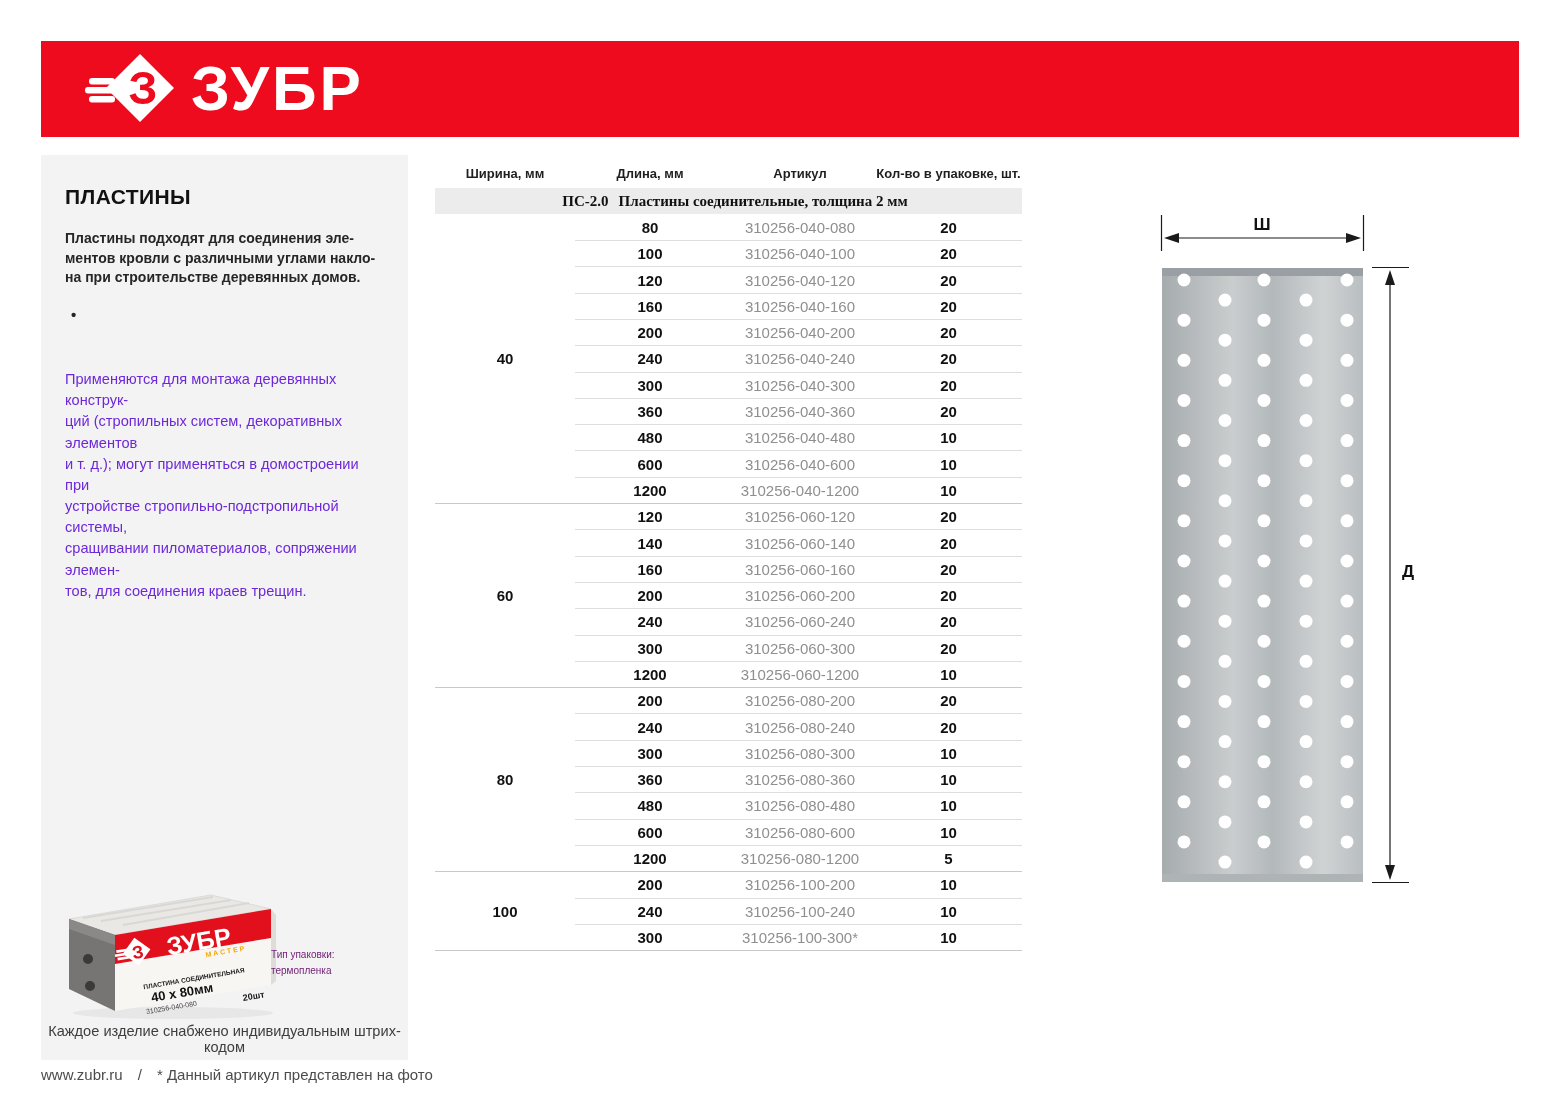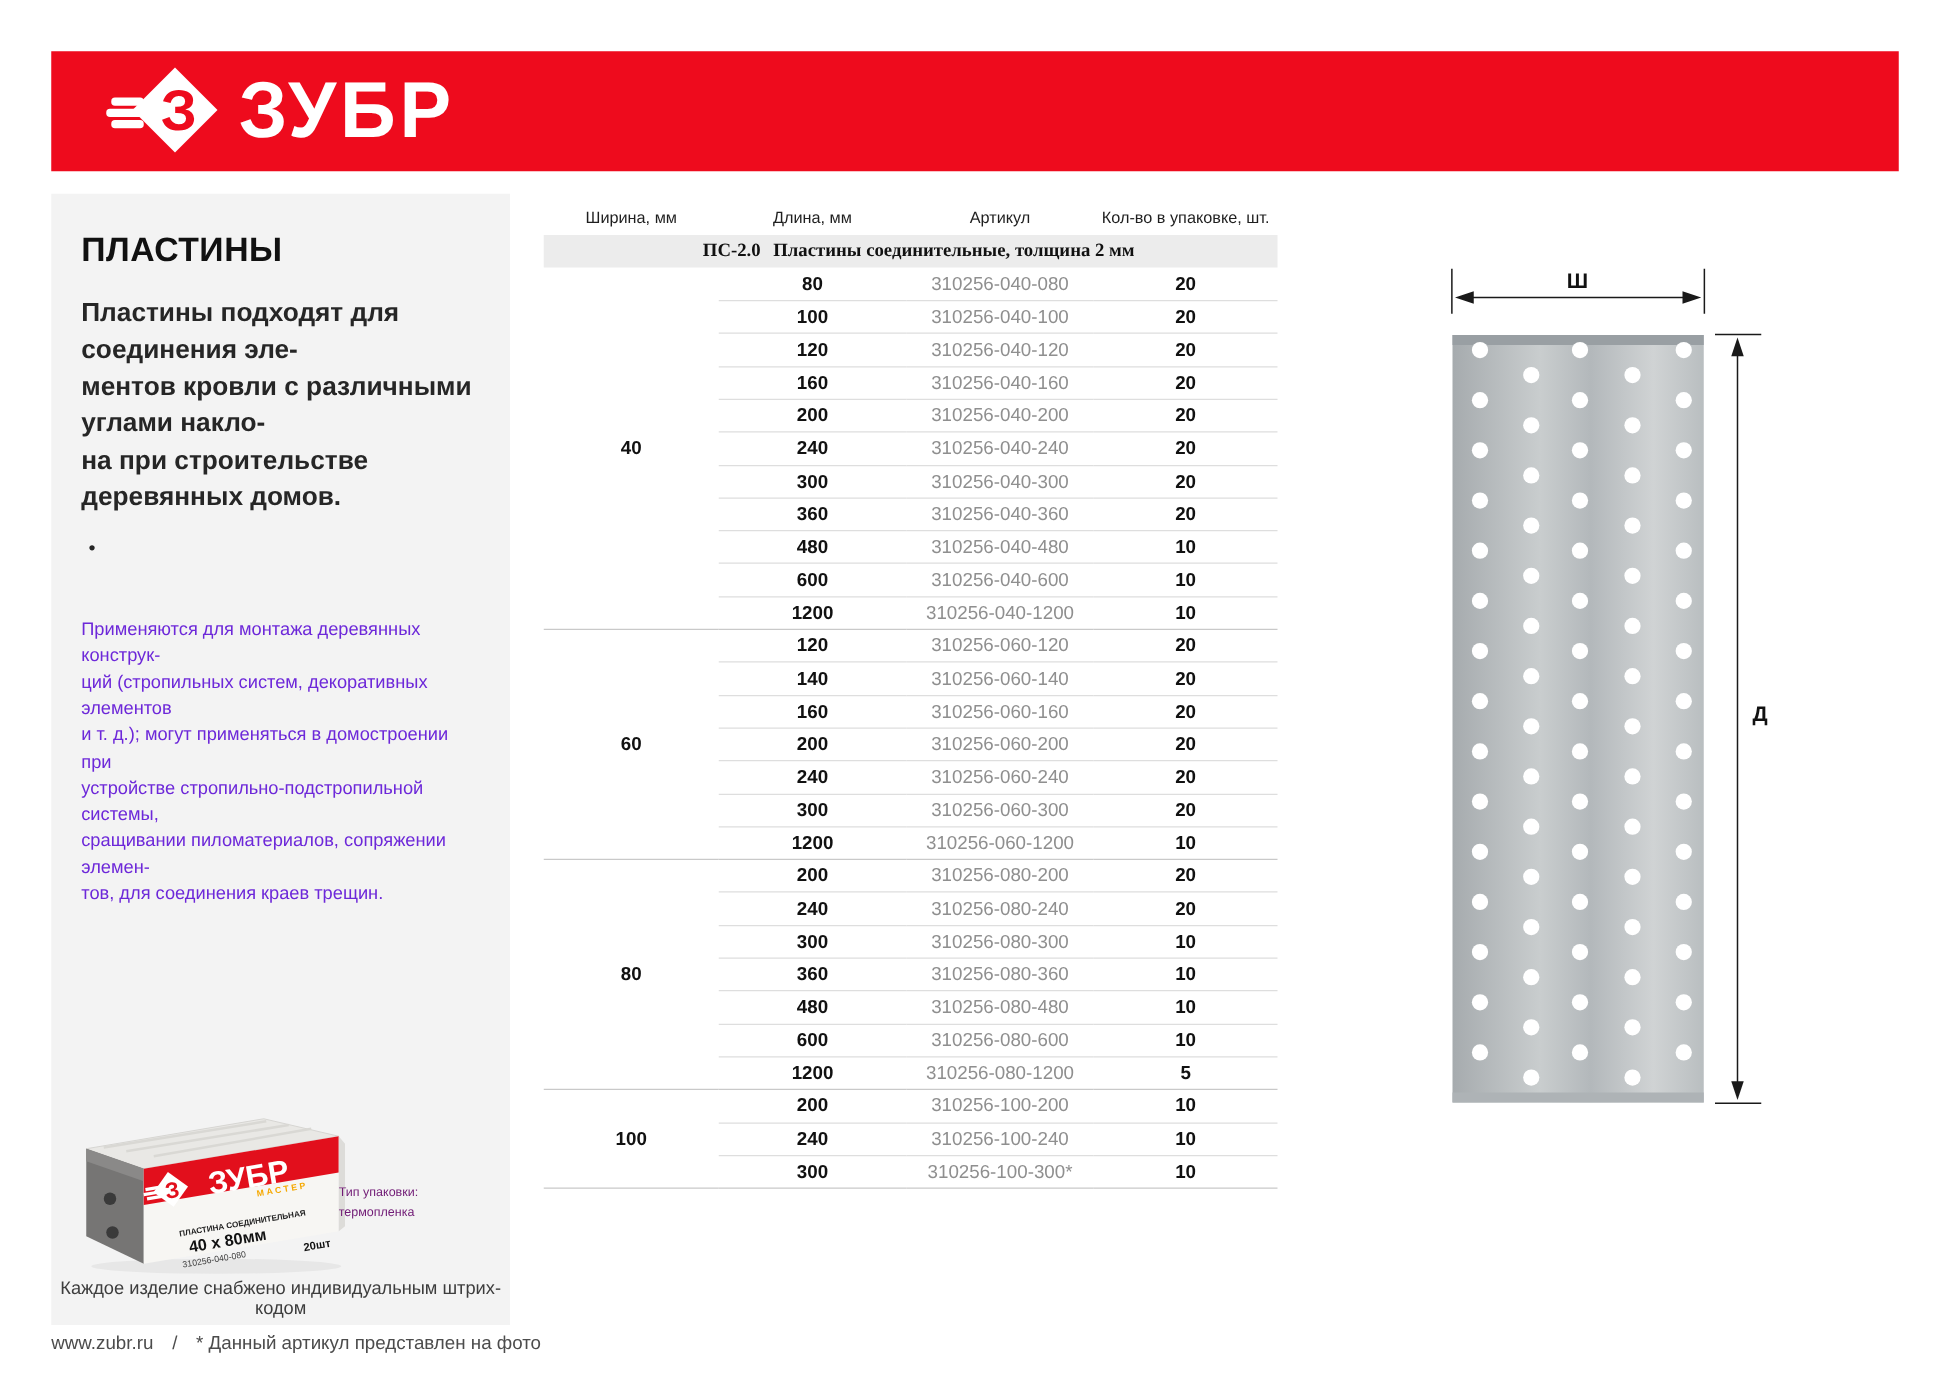--- a/index.html
+++ b/index.html
@@ -8,40 +8,40 @@
   .page { position:relative; width:1560px; height:1103px; background:#fff; overflow:hidden; }
 
   
   .red-header { position:absolute; left:41px; top:41px; width:1478px; height:96px; background:#ee0b1d; }
   .logo-wrap { position:absolute; left:30px; top:0; height:96px; display:flex; align-items:center; }
   .logo-icon { display:block; }
   .brand-word { color:#fff; font-weight:bold; font-size:62px; letter-spacing:3px; margin-left:10px; line-height:1; transform:scaleY(1.02); }
 
   
   .sidebar { position:absolute; left:41px; top:155px; width:367px; height:905px; background:#f3f3f3; }
-  .sb-title { font-size:27px; font-weight:bold; color:#111; margin:30px 24px 0 24px; letter-spacing:.4px; }
-  .sb-intro { margin:20px 24px 0 24px; font-size:21px; font-weight:bold; color:#262626; line-height:1.4; white-space:pre-line; }
+  .sb-title { font-size:21px; font-weight:bold; color:#111; margin:30px 24px 0 24px; letter-spacing:.4px; }
+  .sb-intro { margin:20px 24px 0 24px; font-size:14px; font-weight:bold; color:#262626; line-height:1.4; white-space:pre-line; }
   .sb-bullet { position:relative; margin:17px 24px 0 30px; padding-left:20px; font-size:15.5px; font-weight:bold; color:#262626; line-height:1.4; white-space:pre-line; }
   .sb-bullet .dot { position:absolute; left:0; top:-1px; font-size:15px; }
   .sb-desc { margin:21px 24px 0 24px; font-size:14.6px; color:#6d28d9; line-height:1.45; white-space:pre-line; }
   .package-row { position:absolute; left:0; top:730px; width:100%; height:145px; }
   .package-photo { position:absolute; left:22px; top:0; }
   .pack-type { position:absolute; left:230px; top:62px; font-size:10px; color:#701a75; line-height:1.55; white-space:pre-line; }
   .barcode-note { position:absolute; left:0; top:868px; width:100%; text-align:center; font-size:14.6px; color:#3d3d3d; }
 
   
   .footer { position:absolute; left:41px; top:1066px; display:flex; gap:15px; font-size:15px; color:#4c4c4c; align-items:flex-start; }
   .footer .site { color:#4c4c4c; text-decoration:none; }
 
   
   .spec-table-wrap { position:absolute; left:435px; top:158px; }
   table.spec { border-collapse:collapse; table-layout:fixed; width:587px; border-bottom:1px solid #c9c9c9; }
   table.spec col.c-width { width:140px; } table.spec col.c-length { width:150px; }
   table.spec col.c-article { width:150px; } table.spec col.c-qty { width:147px; }
-  table.spec thead th { height:30px; font-size:13px; font-weight:normal; color:#1f1f1f; text-align:center; vertical-align:middle; white-space:nowrap; }
+  table.spec thead th { height:30px; font-size:13px; font-weight:bold; color:#1f1f1f; text-align:center; vertical-align:middle; white-space:nowrap; }
   tr.section-row td { height:26px; background:#ececec; font-size:15.5px; font-weight:bold; color:#111; text-align:left; padding-left:13px; vertical-align:middle;font-family:Liberation Serif, serif; }
   tr.section-row .sec-code { margin-right:10px; }
   table.spec tbody td { height:26.3px; text-align:center; vertical-align:middle; font-size:15px; }
   td.col-width { font-weight:bold; color:#111; }
   td.col-length { font-weight:bold; color:#111; }
   td.col-article { color:#8f8f8f; font-weight:normal; }
   td.col-qty { font-weight:bold; color:#111; }
   tbody tr.group-start td { border-top:1px solid #c9c9c9; }
   tbody tr.first-group-start td { border-top:none; }
   tbody tr.in-group td { border-top:1px solid #dedede; }

